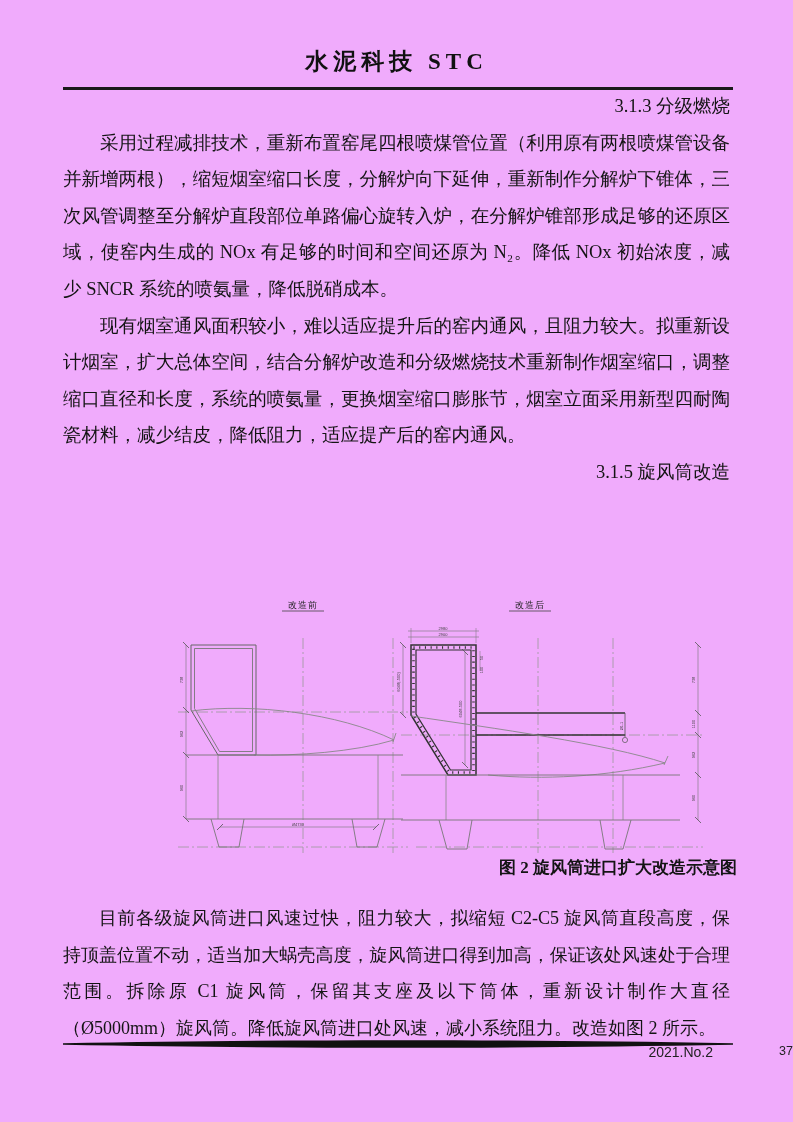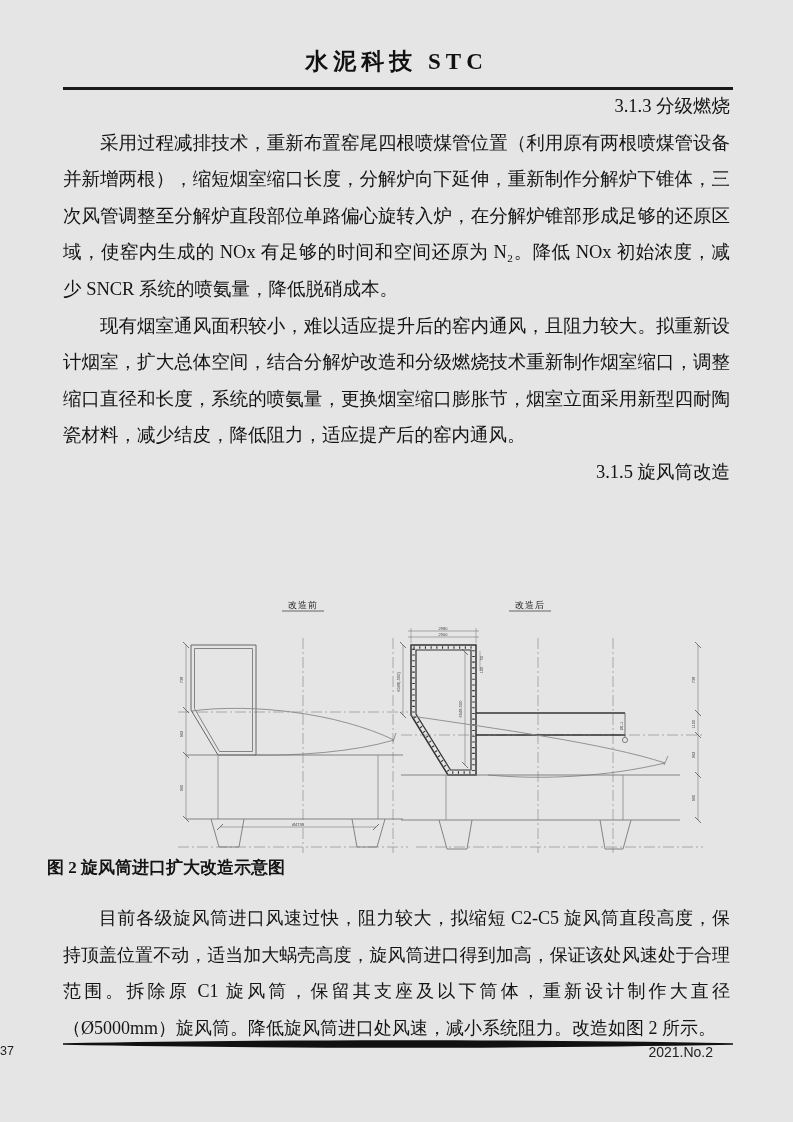--- a/index.html
+++ b/index.html
@@ -1,19 +1,19 @@
 <!DOCTYPE html>
 <html><head>
 <meta charset="utf-8">
 <style>
   html,body{margin:0;padding:0;background:#ffffff;}
   .page{
     position:relative;
     width:793px;height:1122px;
-    background:#e5e5e5;
+    background:#f0abfc;
     font-family:"Liberation Serif","DejaVu Serif",serif;
     color:#141414;
     overflow:hidden;
   }
   .journal-title{
     position:absolute;top:46px;left:0;width:793px;
     text-align:center;
     font-size:23px;font-weight:700;letter-spacing:5px;
     color:#111;
   }
@@ -26,30 +26,30 @@
     font-size:18.5px;line-height:36.6px;
     text-align:justify;
   }
   .content h3{
     margin:0;padding:0;font-size:18.5px;font-weight:400;line-height:36.6px;
     text-align:right;
   }
   .content p{margin:0;padding:0;text-indent:2em;}
   .figure-wrap{position:absolute;top:594px;left:158px;width:560px;height:268px;}
   .fig-caption{
-    position:absolute;top:856px;left:47px;width:667px;
-    text-align:left;font-size:17px;font-weight:700;line-height:24px;
+    position:absolute;top:856px;left:70px;width:667px;
+    text-align:right;font-size:17px;font-weight:700;line-height:24px;
   }
   .para-after-figure{
     position:absolute;top:882px;left:63px;width:667px;
     font-size:18px;line-height:36.6px;text-align:justify;text-indent:2em;
   }
   .footer-rule{position:absolute;top:1034px;left:63px;width:670px;height:8px;}
   .footer-page{
-    position:absolute;top:1044px;left:0;width:793px;text-align:left;
+    position:absolute;top:1044px;left:0;width:793px;text-align:right;
     font-family:"Liberation Sans","DejaVu Sans",sans-serif;font-size:12.5px;color:#222;
   }
   .footer-issue{
     position:absolute;top:1044px;right:80px;
     font-family:"Liberation Sans","DejaVu Sans",sans-serif;font-size:14px;color:#222;
   }
   svg text{font-family:"Liberation Sans","DejaVu Sans",sans-serif;fill:#444;}
   svg .cjk{font-family:"Liberation Serif","DejaVu Serif",serif;fill:#222;}
 </style>
 </head>

